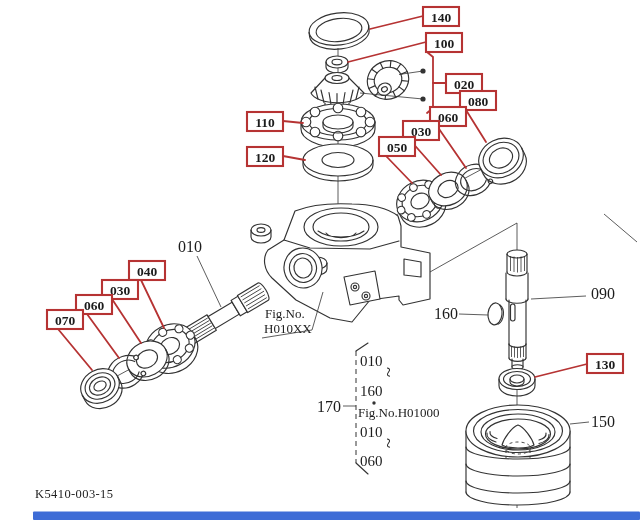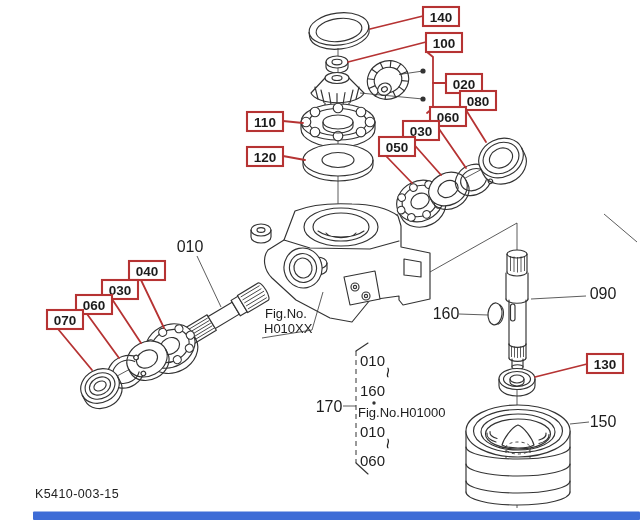--- a/index.html
+++ b/index.html
@@ -2,21 +2,21 @@
 <html style="--callout-red: #b63333; --line-ink: #333333; --scrollbar-blue: #3e6cd6;"><head>
 <meta charset="utf-8">
 <style>
   :root{
     --callout-red:#b63333;
     --line-ink:#333333;
     --scrollbar-blue:#3e6cd6;
   }
   html,body{margin:0;padding:0;background:#ffffff;}
   #stage{position:relative;width:640px;height:520px;background:#fff;overflow:hidden;
-         font-family:Liberation Sans, sans-serif;}
+         font-family:Liberation Serif, serif;}
   svg{position:absolute;left:0;top:0;}
   .part{fill:#ffffff;stroke:var(--line-ink);stroke-width:1.15;stroke-linecap:round;stroke-linejoin:round;}
   .ln{fill:none;stroke:var(--line-ink);stroke-width:1.15;stroke-linecap:round;stroke-linejoin:round;}
   .thin{fill:none;stroke:var(--line-ink);stroke-width:0.8;}
   .dash{fill:none;stroke:var(--line-ink);stroke-width:1;stroke-dasharray:5 4;}
   .dash2{fill:none;stroke:var(--line-ink);stroke-width:0.9;stroke-dasharray:3 3;}
   .redln{fill:none;stroke:var(--callout-red);stroke-width:1.8;stroke-linecap:round;}
   .redbox{fill:#ffffff;stroke:var(--callout-red);stroke-width:2.1;}
   .dot{fill:var(--line-ink);stroke:none;}
   text{fill:#1c1c1c;}

